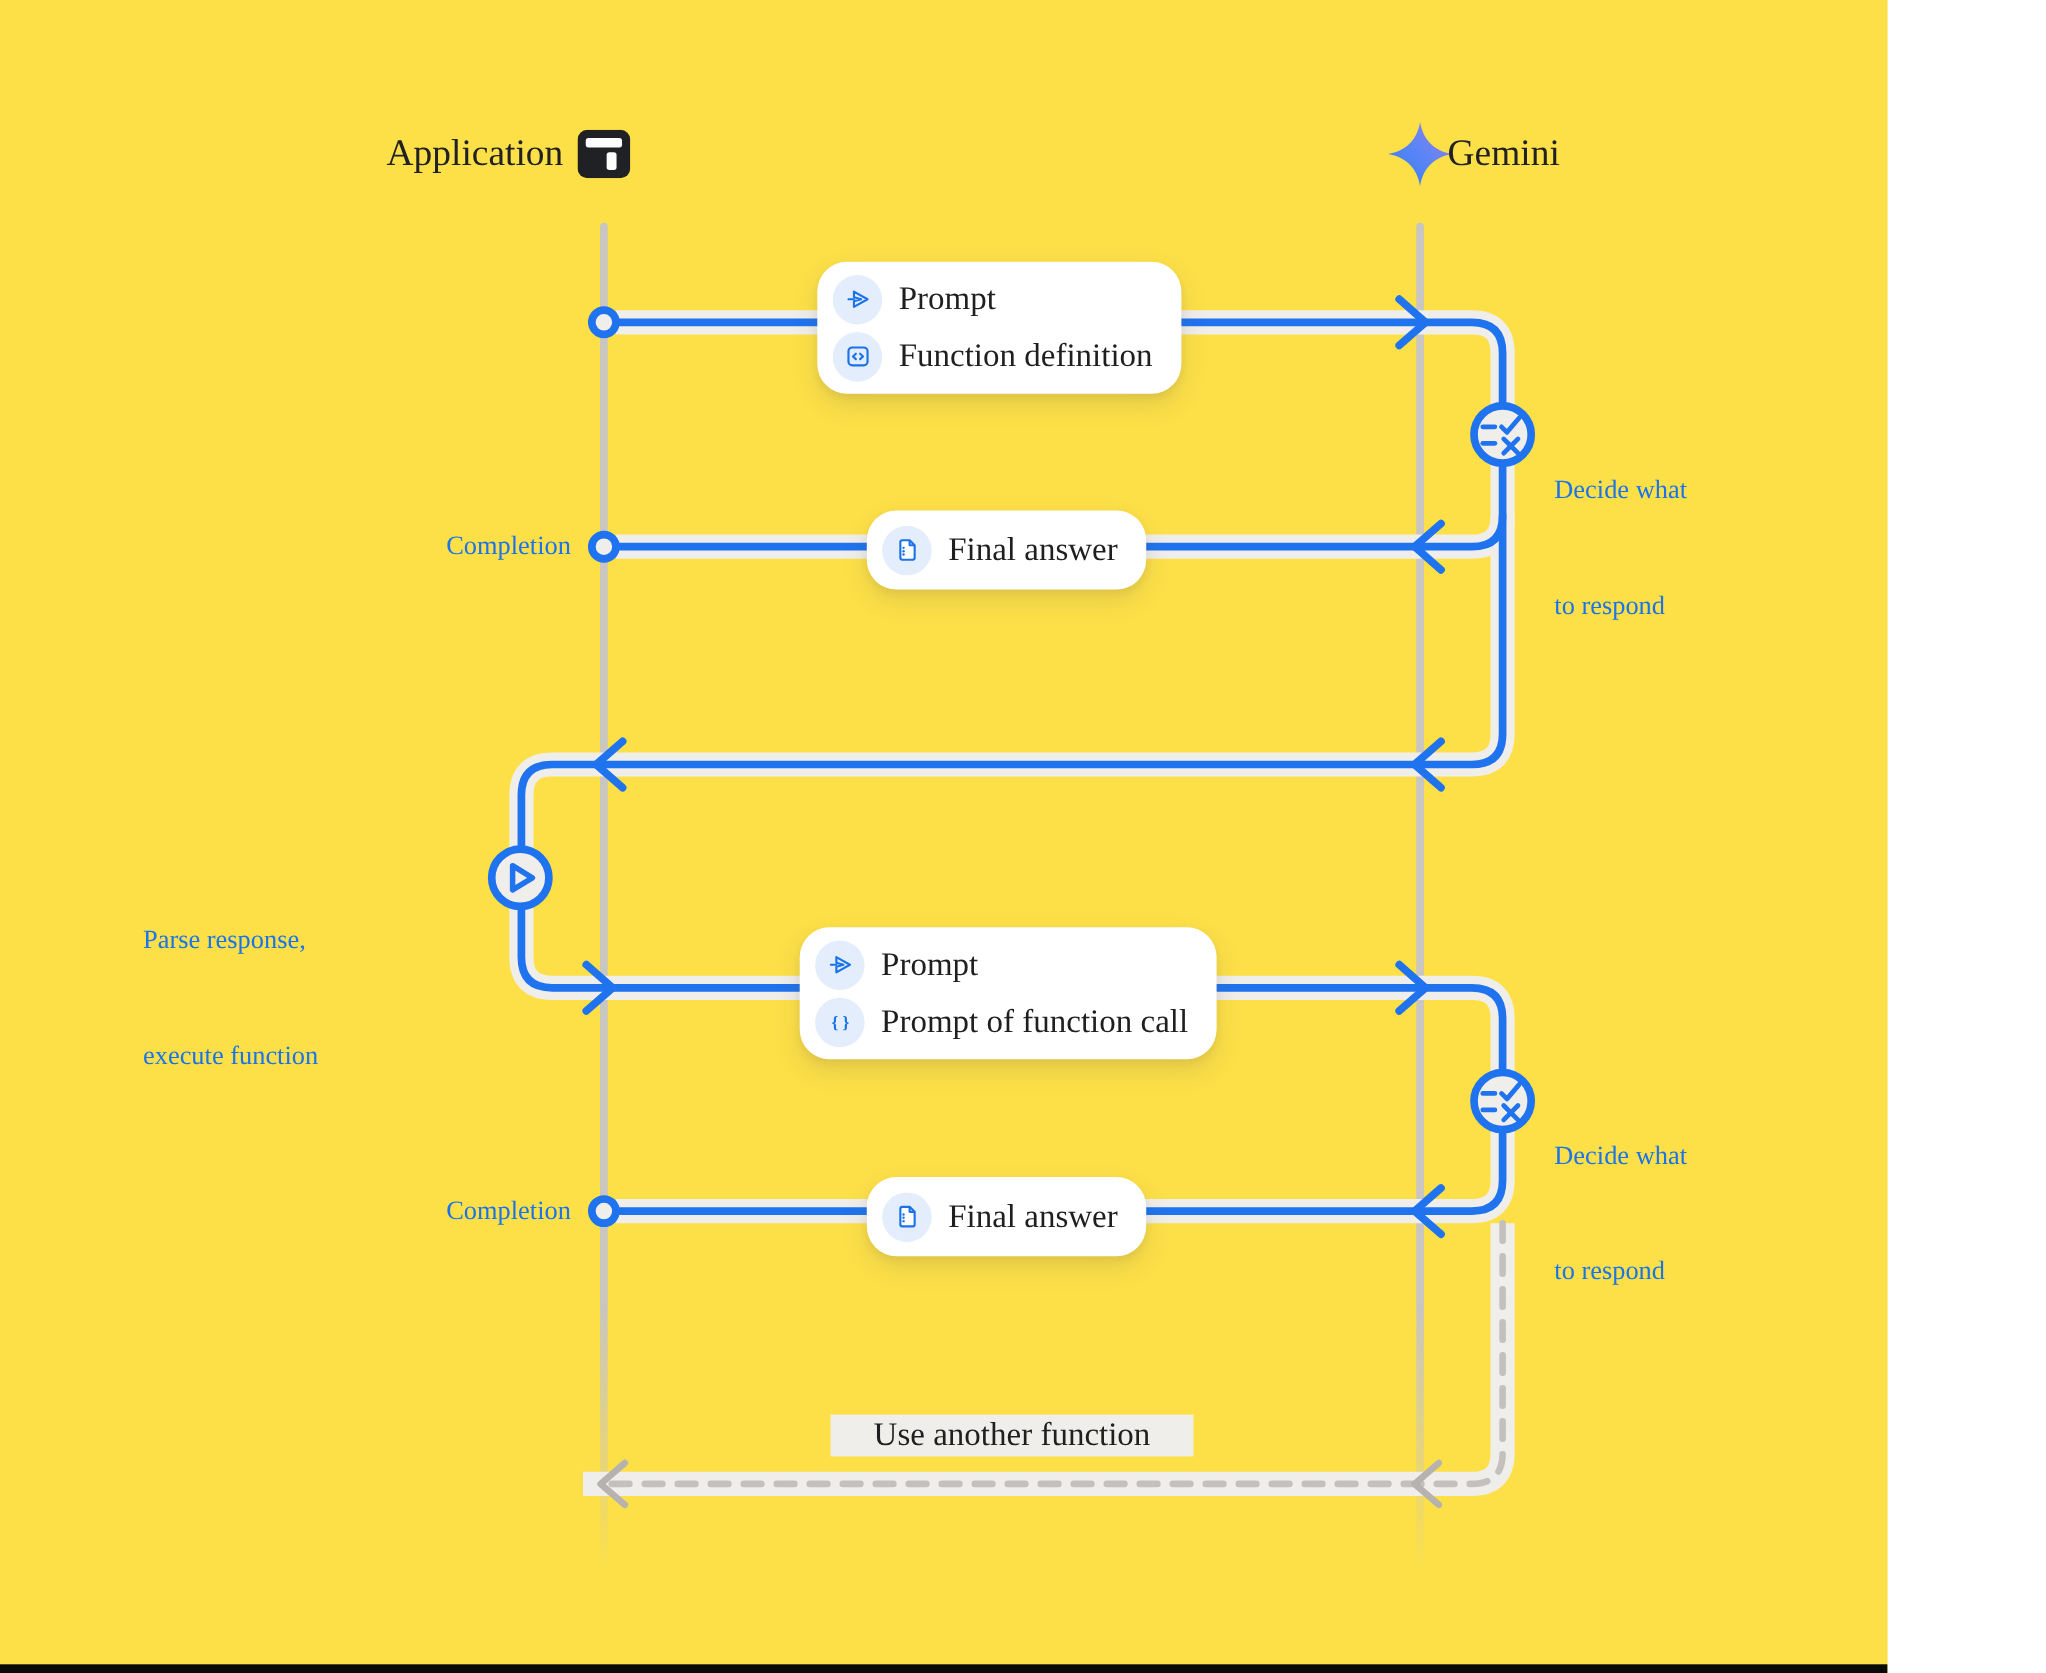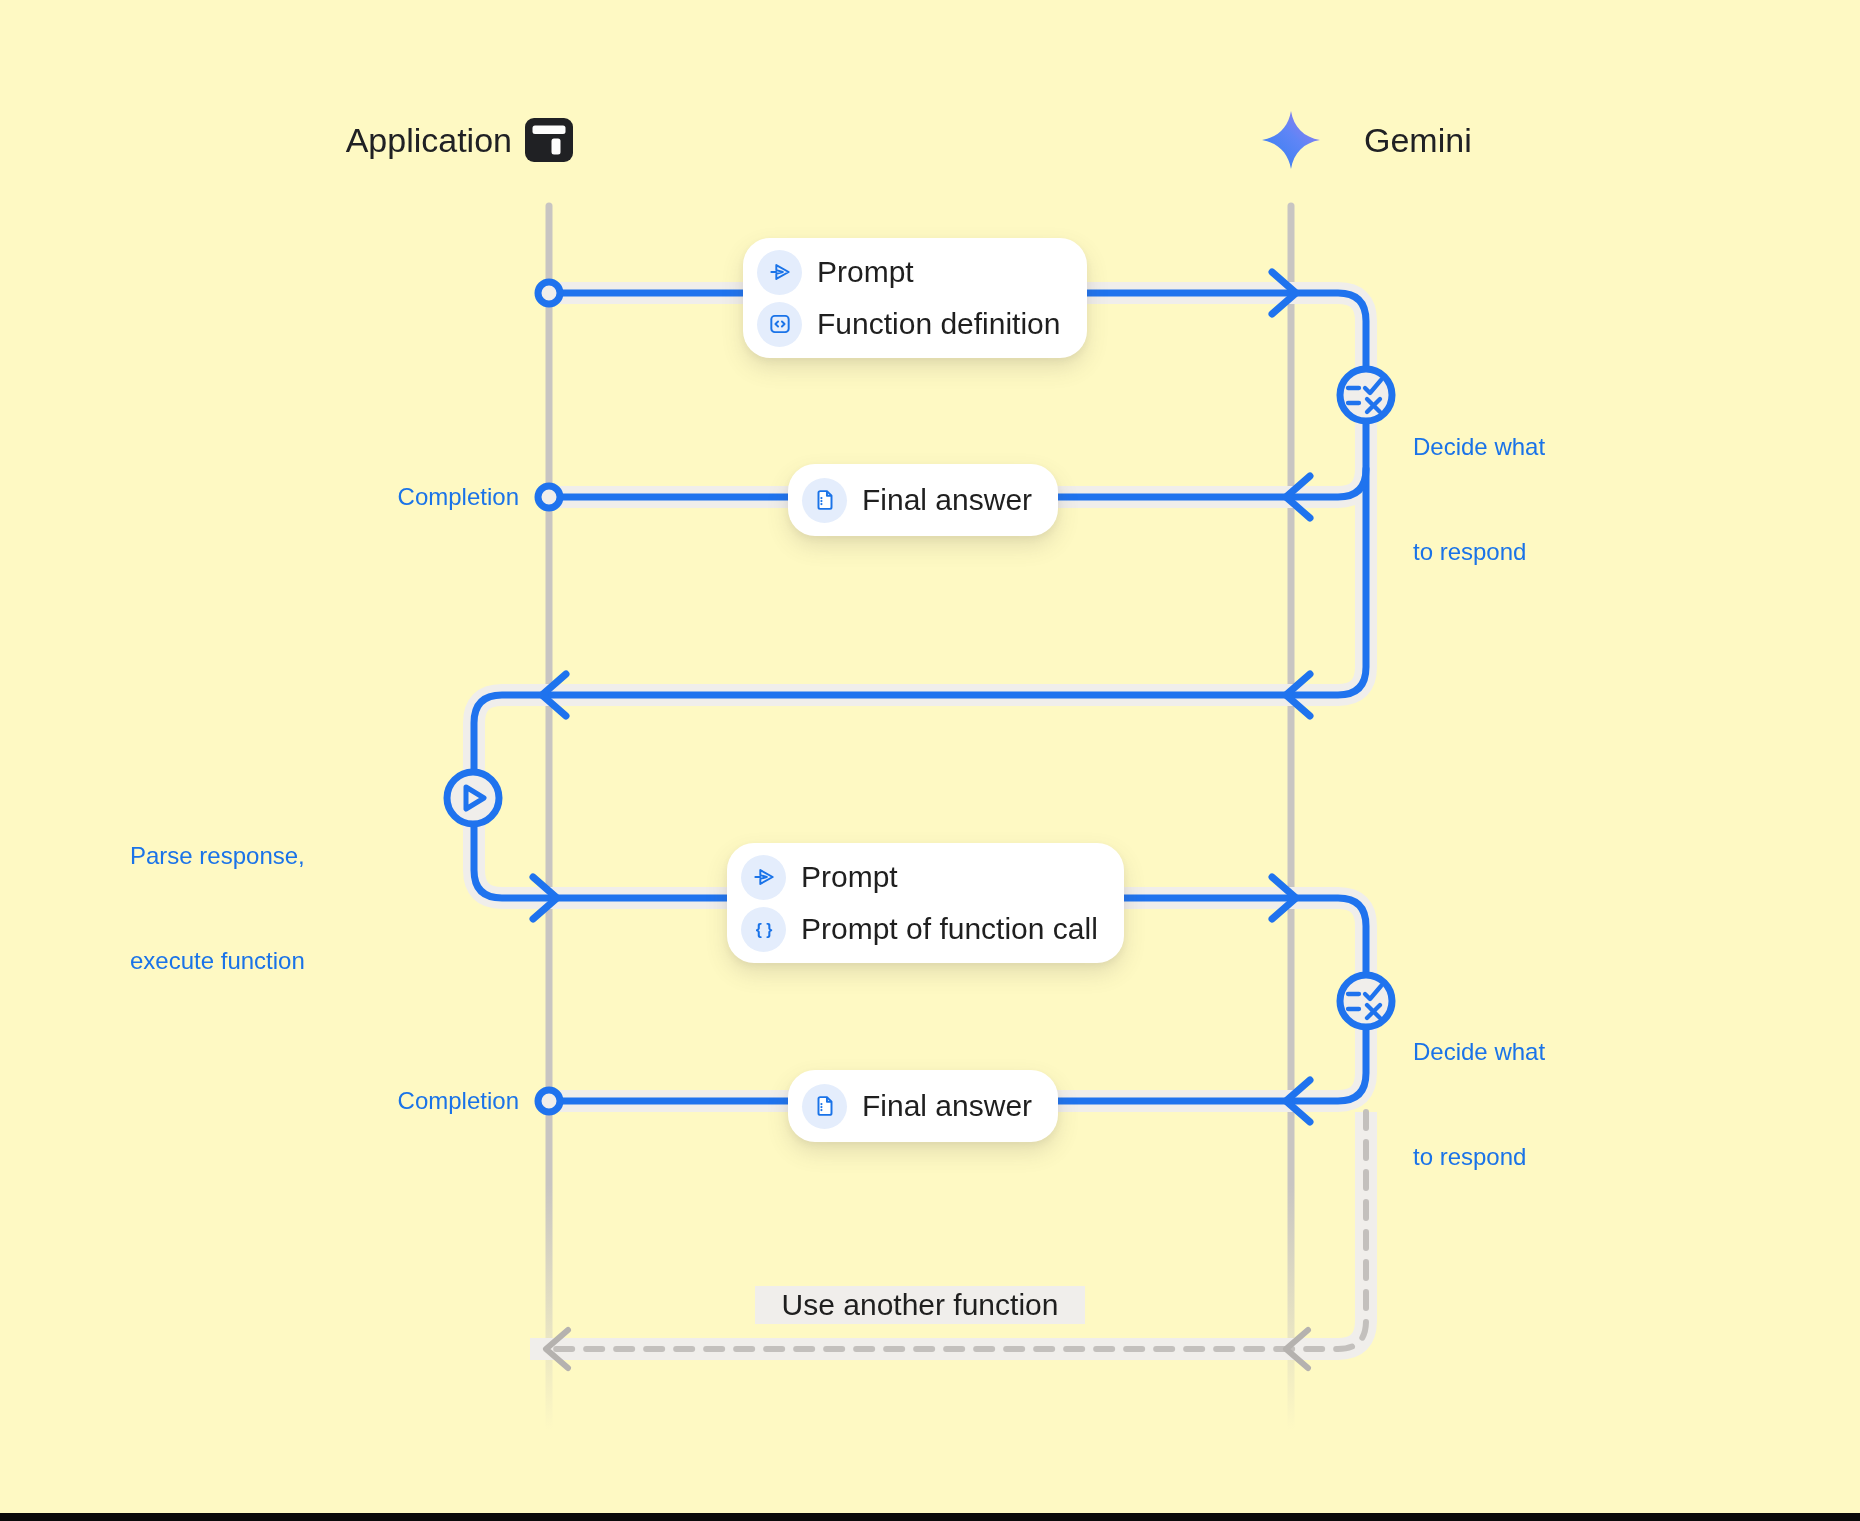--- a/index.html
+++ b/index.html
@@ -1,31 +1,31 @@
 <!DOCTYPE html>
 <html><head>
 <meta charset="utf-8">
 <style>
   html,body{margin:0;padding:0;}
   .canvas{
     position:relative;
-    width:1860px;height:1521px;
-    background:#fef9c3;
-    font-family:Liberation Sans, sans-serif;
+    width:1716px;height:1521px;
+    background:#fde047;
+    font-family:Liberation Serif, serif;
     overflow:hidden;
   }
   .layer-svg{position:absolute;left:0;top:0;z-index:1;}
   
   .hdr-label{
     position:absolute;z-index:3;
     font-size:34px;font-weight:500;color:#202124;
     height:44px;line-height:44px;white-space:pre;
   }
   .hdr-app{left:240px;top:118px;width:272px;text-align:right;}
-  .hdr-gem{left:1364px;top:118px;}
+  .hdr-gem{left:1316px;top:118px;}
   .hdr-icon{position:absolute;z-index:3;}
   .app-icon{left:525px;top:118px;}
   .gem-icon{left:1262px;top:111px;}
   
   .card{
     position:absolute;z-index:4;
     background:#ffffff;border-radius:27px;
     box-shadow:0 10px 22px rgba(95,90,80,.16),0 3px 6px rgba(95,90,80,.07);
     display:flex;flex-direction:column;justify-content:center;
     padding:5px 26px 5px 14px;

